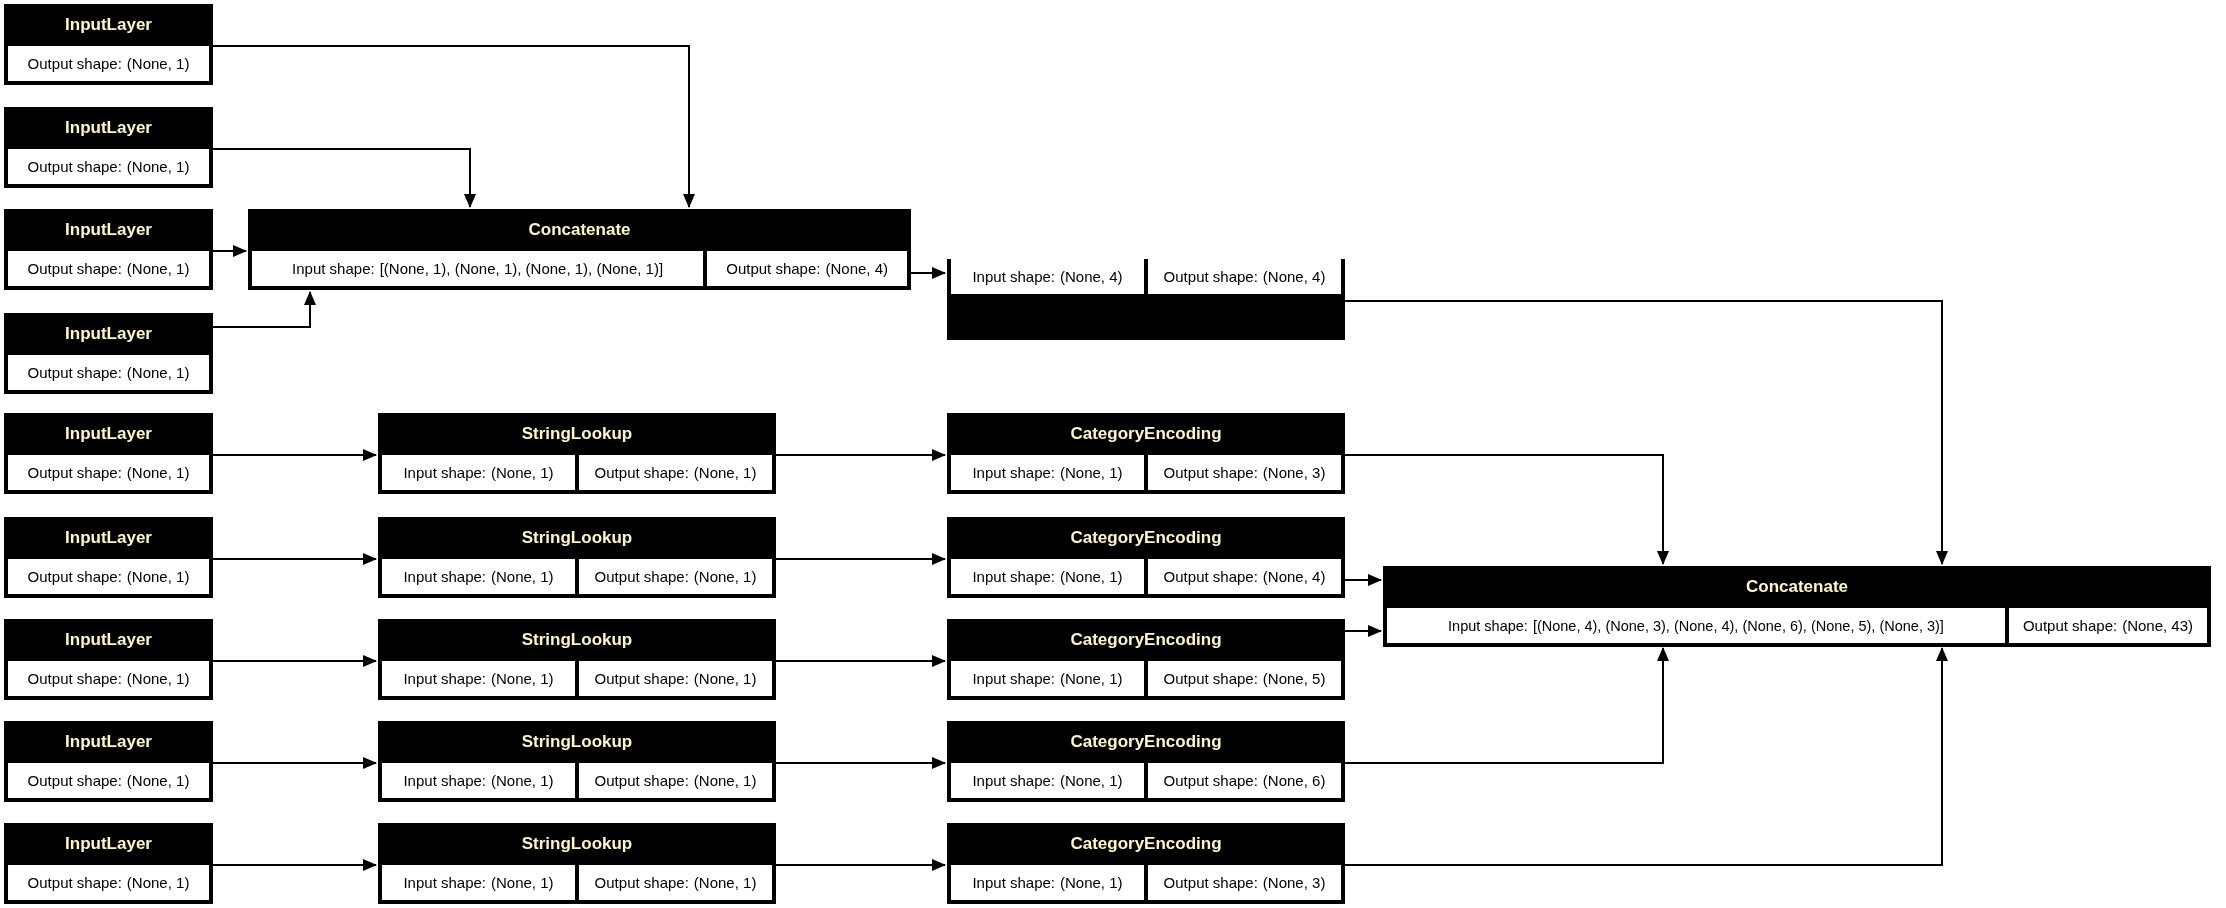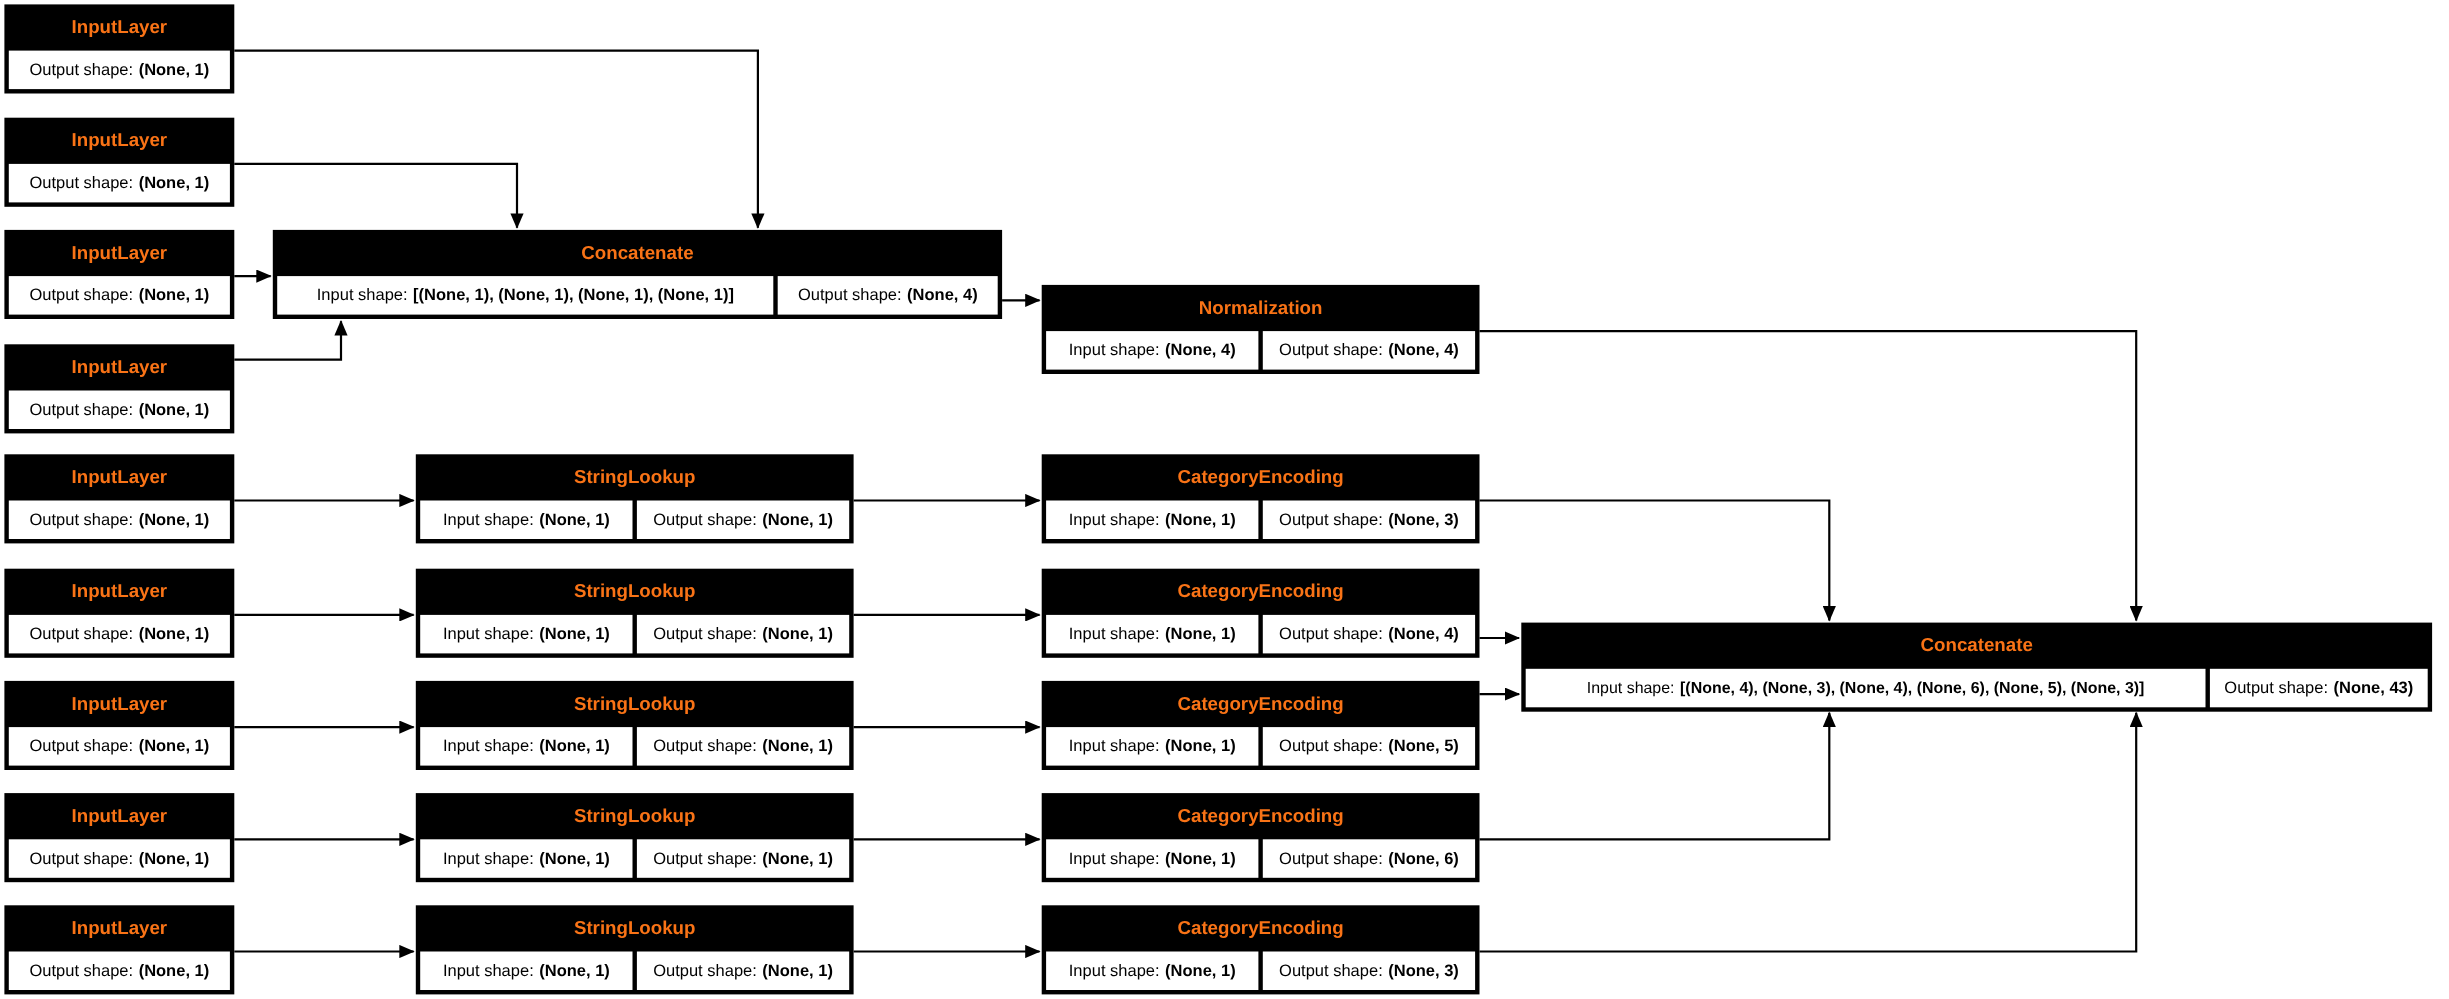--- a/index.html
+++ b/index.html
@@ -15,21 +15,21 @@
   .node{
     position:absolute;
     background:#000000;
     height:81px;
     box-sizing:border-box;
   }
   .hd{
     height:42px;
     line-height:42px;
     text-align:center;
-    color:#f97316;
+    color:#fef9c3;
     font-weight:bold;
     font-size:17px;
     white-space:nowrap;
     overflow:hidden;
   }
   .cells{
     display:flex;
     gap:4px;
     padding:0 4px 4px 4px;
     height:35px;
@@ -40,21 +40,21 @@
     background:#ffffff;
     color:#000000;
     display:flex;
     align-items:center;
     justify-content:center;
     font-size:15px;
     white-space:nowrap;
     overflow:hidden;
   }
   .cell .lbl{margin-right:5px;}
-  .cell b{font-weight:bold;}
+  .cell b{font-weight:normal;}
   .tight{font-size:14.5px;}
 </style>
 </head>
 <body>
 
 <div id="canvas">
 
   <svg id="edges" viewBox="0 0 2226 908">
     <defs>
       <marker id="arrowhead" markerUnits="userSpaceOnUse" markerWidth="14" markerHeight="12" refX="13" refY="6" orient="auto">
@@ -134,21 +134,20 @@
           <b>[(None, 1), (None, 1), (None, 1), (None, 1)]</b>
       </div>
       <div class="cell" style="flex:201 1 0;">
         <span class="lbl">Output shape:</span>
           <b>(None, 4)</b>
       </div>
     </div>
   </div>
 
   <div class="node" style="left:947px;top:259px;width:398px;">
-    <div class="hd">Normalization</div>
     <div class="cells">
       <div class="cell">
         <span class="lbl">Input shape:</span>
           <b>(None, 4)</b>
       </div>
       <div class="cell">
         <span class="lbl">Output shape:</span>
           <b>(None, 4)</b>
       </div>
     </div>

